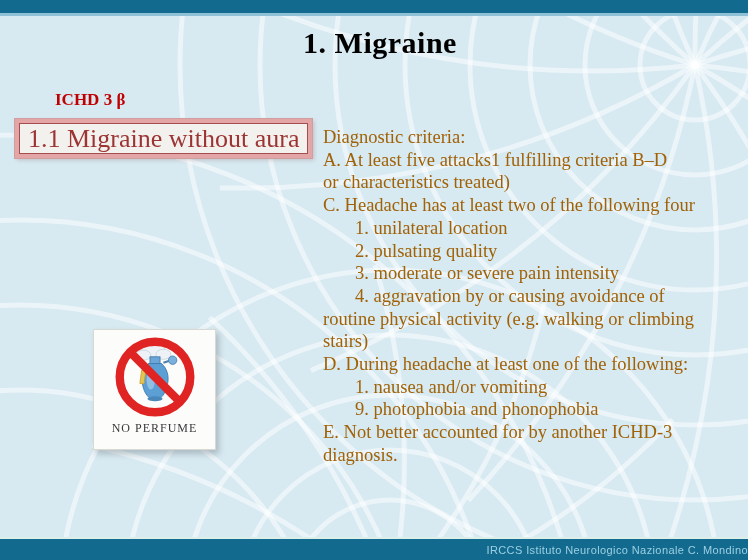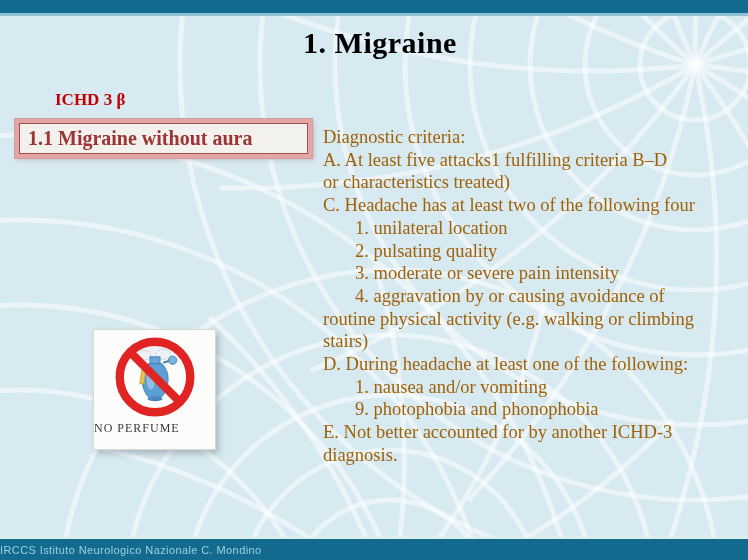--- a/index.html
+++ b/index.html
@@ -30,48 +30,48 @@
   .migraine-box{
     position:absolute;left:15px;top:119px;
     width:280px;height:31px;
     background:var(--box-fill,#f3f1ee);
     border:4px solid var(--box-border,#e3a5a5);
     box-shadow: inset 0 0 0 1px #a54e4e, 0 0 0 1px #cf9e9e, 2px 2px 4px rgba(140,90,90,0.3);
     display:flex;align-items:center;
     padding-left:9px;
   }
   .migraine-box span{
-    font-size:20px;color:var(--box-text,#9c3434);
+    font-size:26px;color:var(--box-text,#9c3434);
     white-space:nowrap;
-    font-weight:bold;
   }
   .criteria{
     position:absolute;left:323px;top:126px;width:415px;
     font-size:18.5px;line-height:22.7px;color:#a16207;
   }
   .criteria-line{white-space:nowrap;}
   .criteria-line.indent{padding-left:32px;}
   .image-card{
     position:absolute;left:93px;top:329px;
     width:121px;height:119px;
     background:#fcfcfb;
     border:1px solid #d9d9d4;
     box-shadow:3px 4px 6px rgba(90,100,110,0.35);
+    text-align:center;
   }
   .image-card .sign{display:block;margin:5px auto 0 auto;}
   .image-card .caption{
     margin-top:2px;
     font-size:12px;color:#3a3a3a;letter-spacing:1px;
     font-family:"Liberation Serif", serif;
   }
   .footer-bar{
     position:absolute;left:0;bottom:0;width:748px;height:21px;
     background:var(--teal-bar,#136a8f);
     border-top:2px solid #ddefe9;
-    display:flex;align-items:center;justify-content:flex-start;
+    display:flex;align-items:center;justify-content:flex-end;
   }
   .footer-bar span{
     font-family:"Liberation Sans", sans-serif;
     font-size:11px;color:#9cd0e2;letter-spacing:0.4px;
   }
 </style>
 </head>
 <body>
 
 <div class="slide">

